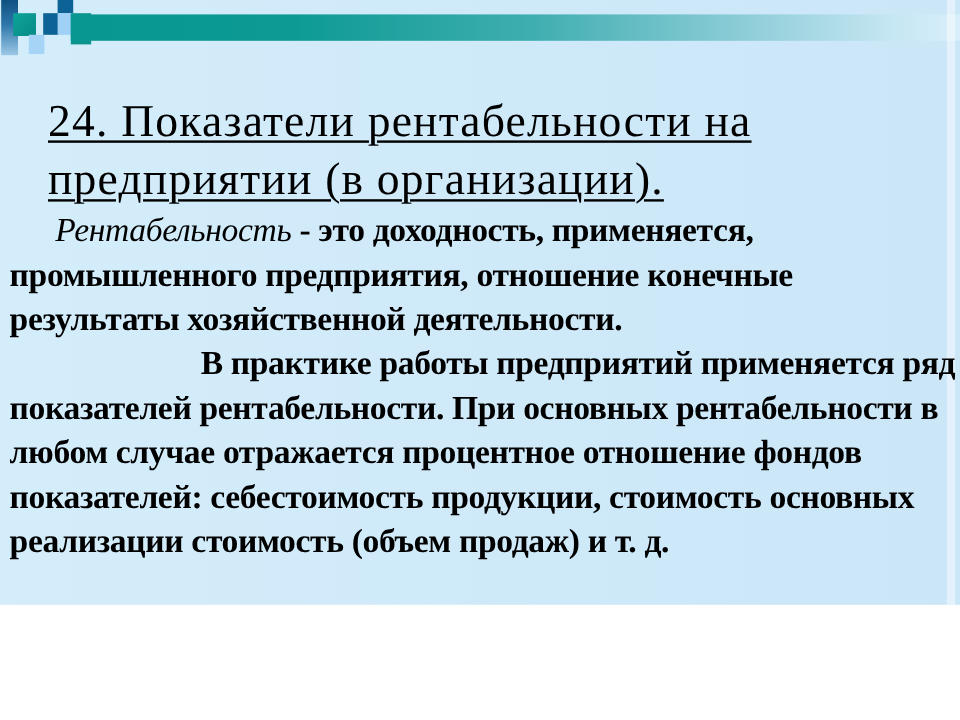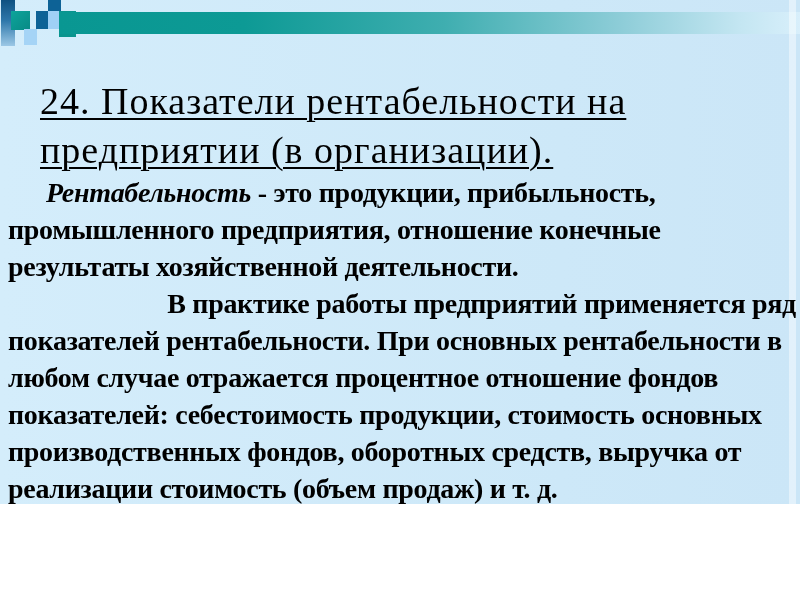--- a/index.html
+++ b/index.html
@@ -52,21 +52,21 @@
   
   .body-text {
     position:absolute; left:8px; top:174px; width:788px;
     font-size:28px; line-height:37px; font-weight:700;
     color:#000; letter-spacing:-0.3px;
   }
   .body-text p { margin:0; }
   .line { white-space:nowrap; }
   .indent-1 { padding-left:38px; }
   .indent-2 { padding-left:27px;text-align:right; }
-  .lead-italic { font-style:italic; font-weight:700; }
+  .lead-italic { font-style:italic; font-weight:400; }
 </style>
 </head>
 <body>
 
 <div class="slide">
 
   <div class="vbar"></div>
   <div class="sq sq-teal-large"></div>
   <div class="sq sq-dkblue"></div>
   <div class="sq sq-dkblue-top"></div>
@@ -78,28 +78,27 @@
   <div class="right-edge"></div>
 
   <h1 class="title">
     <span class="title-line">24. Показатели рентабельности на</span>
     <span class="title-line">предприятии (в организации).</span>
   </h1>
 
   <div class="body-text">
     <p>
       </p>
-      <div class="line indent-1"><em class="lead-italic">Рентабельность</em><span> - это продукции, прибыльность,</span></div>
+      <div class="line indent-1"><em class="lead-italic">Рентабельность</em><span> - это доходность, применяется,</span></div>
       <div class="line">промышленного предприятия, отношение конечные</div>
       <div class="line">результаты хозяйственной деятельности.</div>
     <p></p>
     <p>
       </p>
       <div class="line indent-2">В практике работы предприятий применяется ряд</div>
       <div class="line">показателей рентабельности. При основных рентабельности в</div>
       <div class="line">любом случае отражается процентное отношение фондов</div>
       <div class="line">показателей: себестоимость продукции, стоимость основных</div>
-      <div class="line">производственных фондов, оборотных средств, выручка от</div>
       <div class="line">реализации стоимость (объем продаж) и т. д.</div>
     <p></p>
   </div>
 
 </div>
 
 </body></html>

